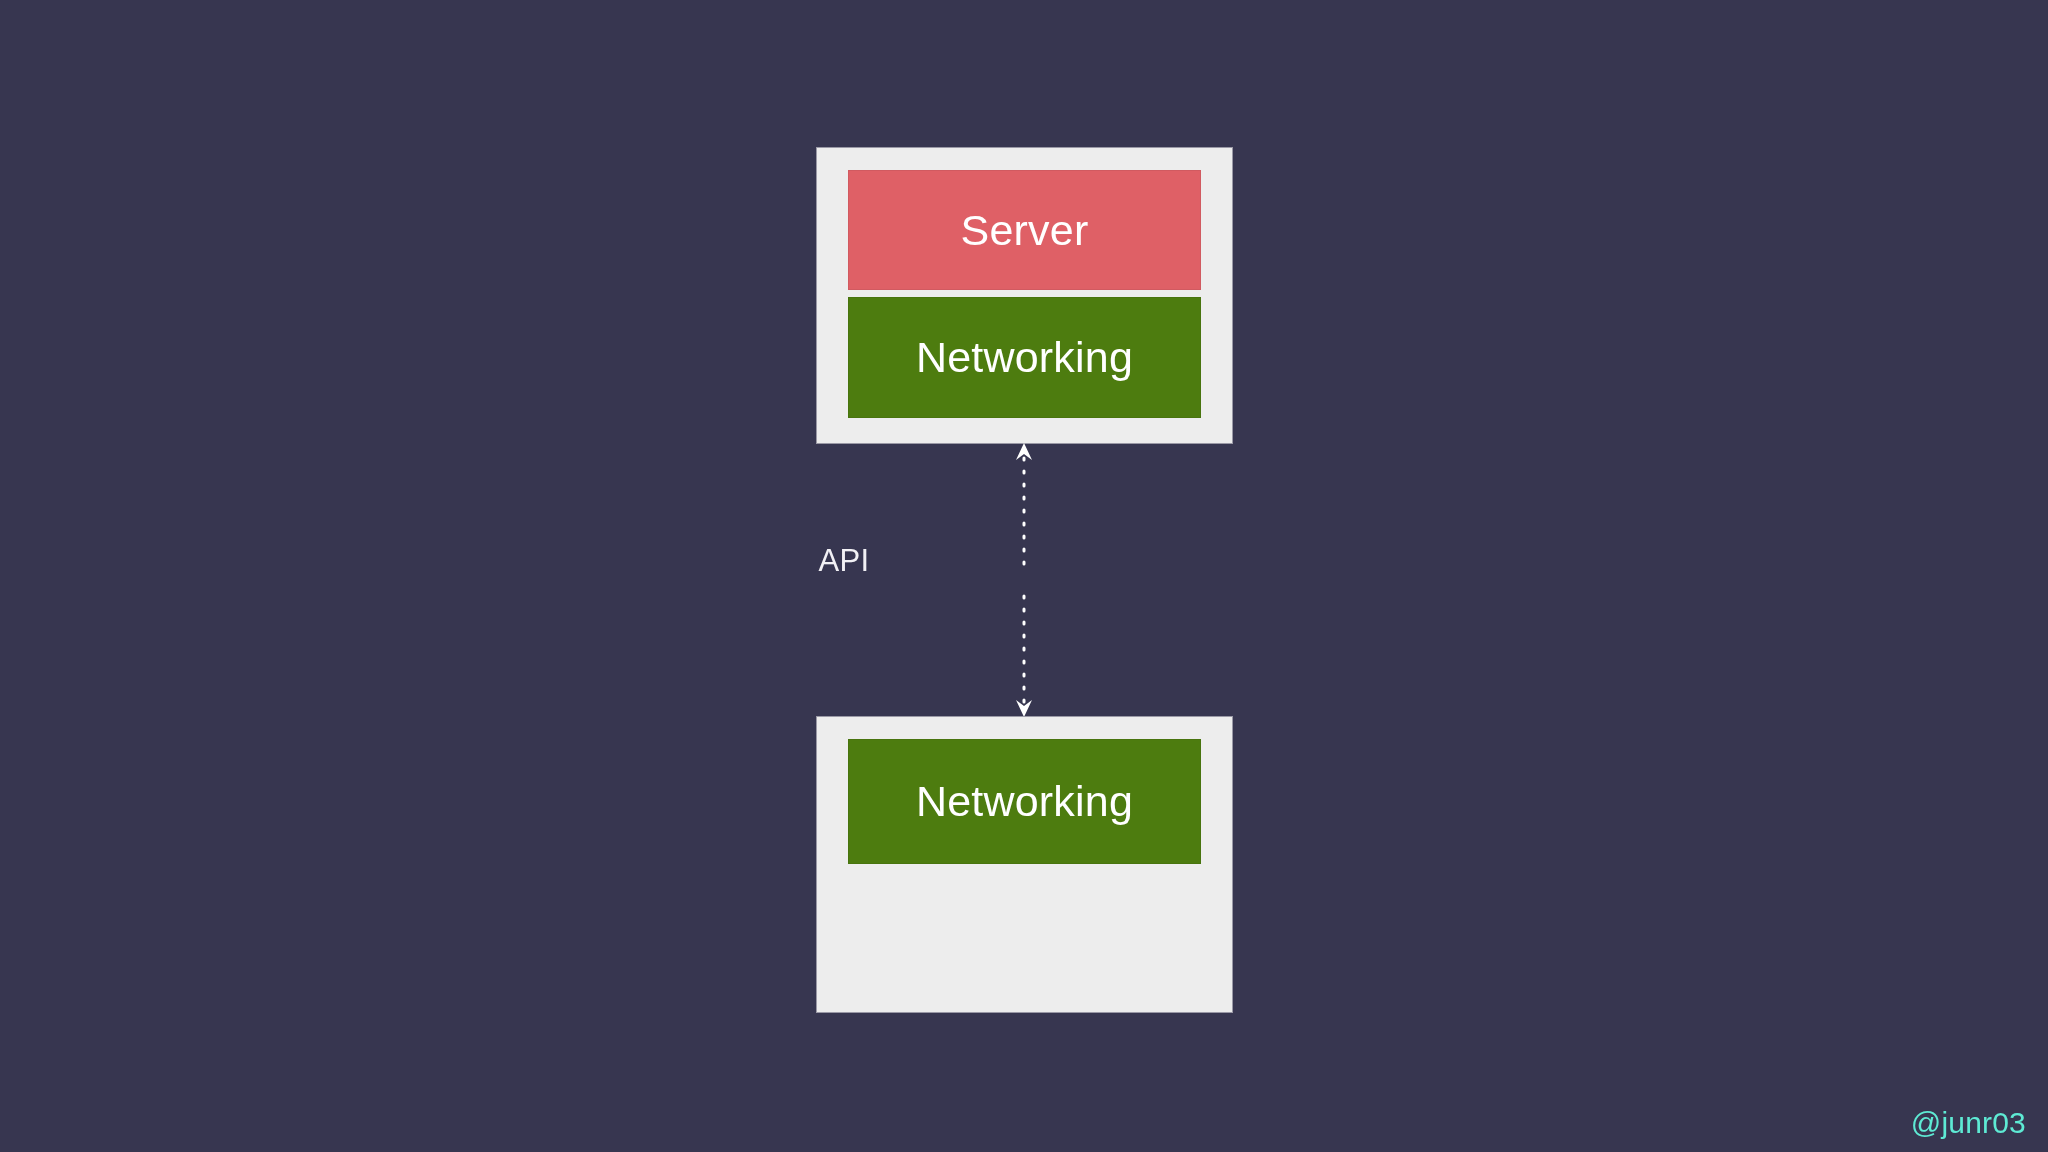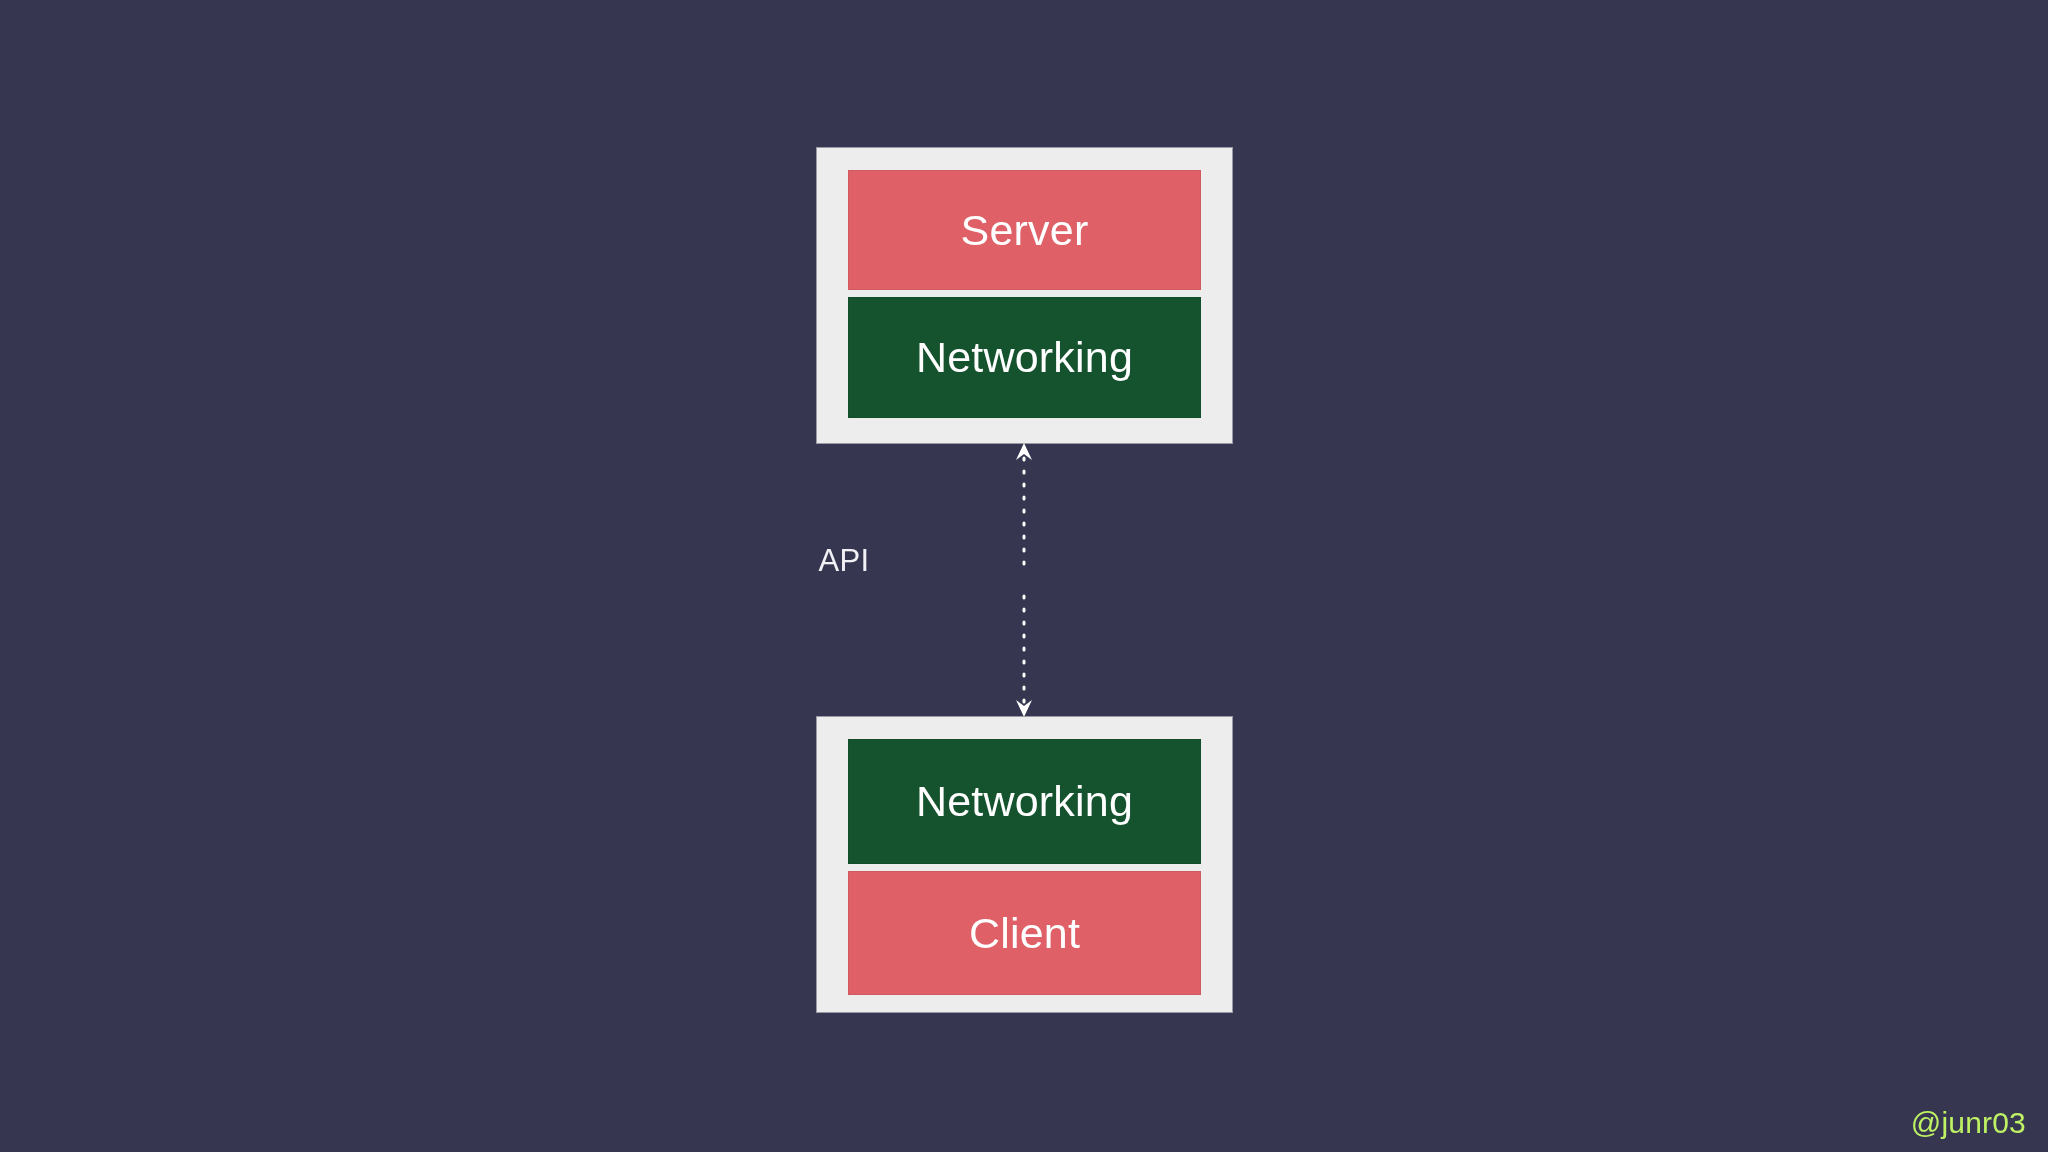--- a/index.html
+++ b/index.html
@@ -57,21 +57,21 @@
     justify-content: center;
     color: #ffffff;
     font-size: 43px;
     font-weight: 400;
     letter-spacing: 0.2px;
     line-height: 1;
     white-space: nowrap;
     border: 1px solid rgba(0,0,0,0.06);
   }
   .layer-red   { background: #DF6066; }
-  .layer-green { background: #14532d; }
+  .layer-green { background: #4d7c0f; }
 
   #server-app     { height: 120px; }
   #server-net     { height: 121px; }
   #client-net     { height: 125px; }
   #client-app     { height: 124px; }
 
   
   #connector {
     position: absolute;
     left: 956px;
@@ -91,21 +91,21 @@
     font-size: 31px;
     line-height: 1;
     letter-spacing: 0.3px;
   }
 
   
   #watermark {
     position: absolute;
     right: 22px;
     bottom: 14px;
-    color: #bef264;
+    color: #5eead4;
     font-size: 30px;
     line-height: 1;
     letter-spacing: 0.2px;
   }
 </style>
 </head>
 <body>
 
 <div id="stage">
 
@@ -120,18 +120,17 @@
     <path d="M 68 7 L 60 24 L 68 18 L 76 24 Z" fill="#FFFFFF"></path>
 
     <line x1="68" y1="160" x2="68" y2="270" stroke="#FFFFFF" stroke-width="3" stroke-dasharray="2 11" stroke-linecap="round"></line>
     <path d="M 68 281 L 60 264 L 68 270 L 76 264 Z" fill="#FFFFFF"></path>
   </svg>
 
   <div id="api-label">API</div>
 
   <div class="node" id="node-client">
     <div class="layer layer-green" id="client-net">Networking</div>
-    <div class="layer layer-red" id="client-app">Client</div>
   </div>
 
   <div id="watermark">@junr03</div>
 
 </div>
 
 </body></html>

